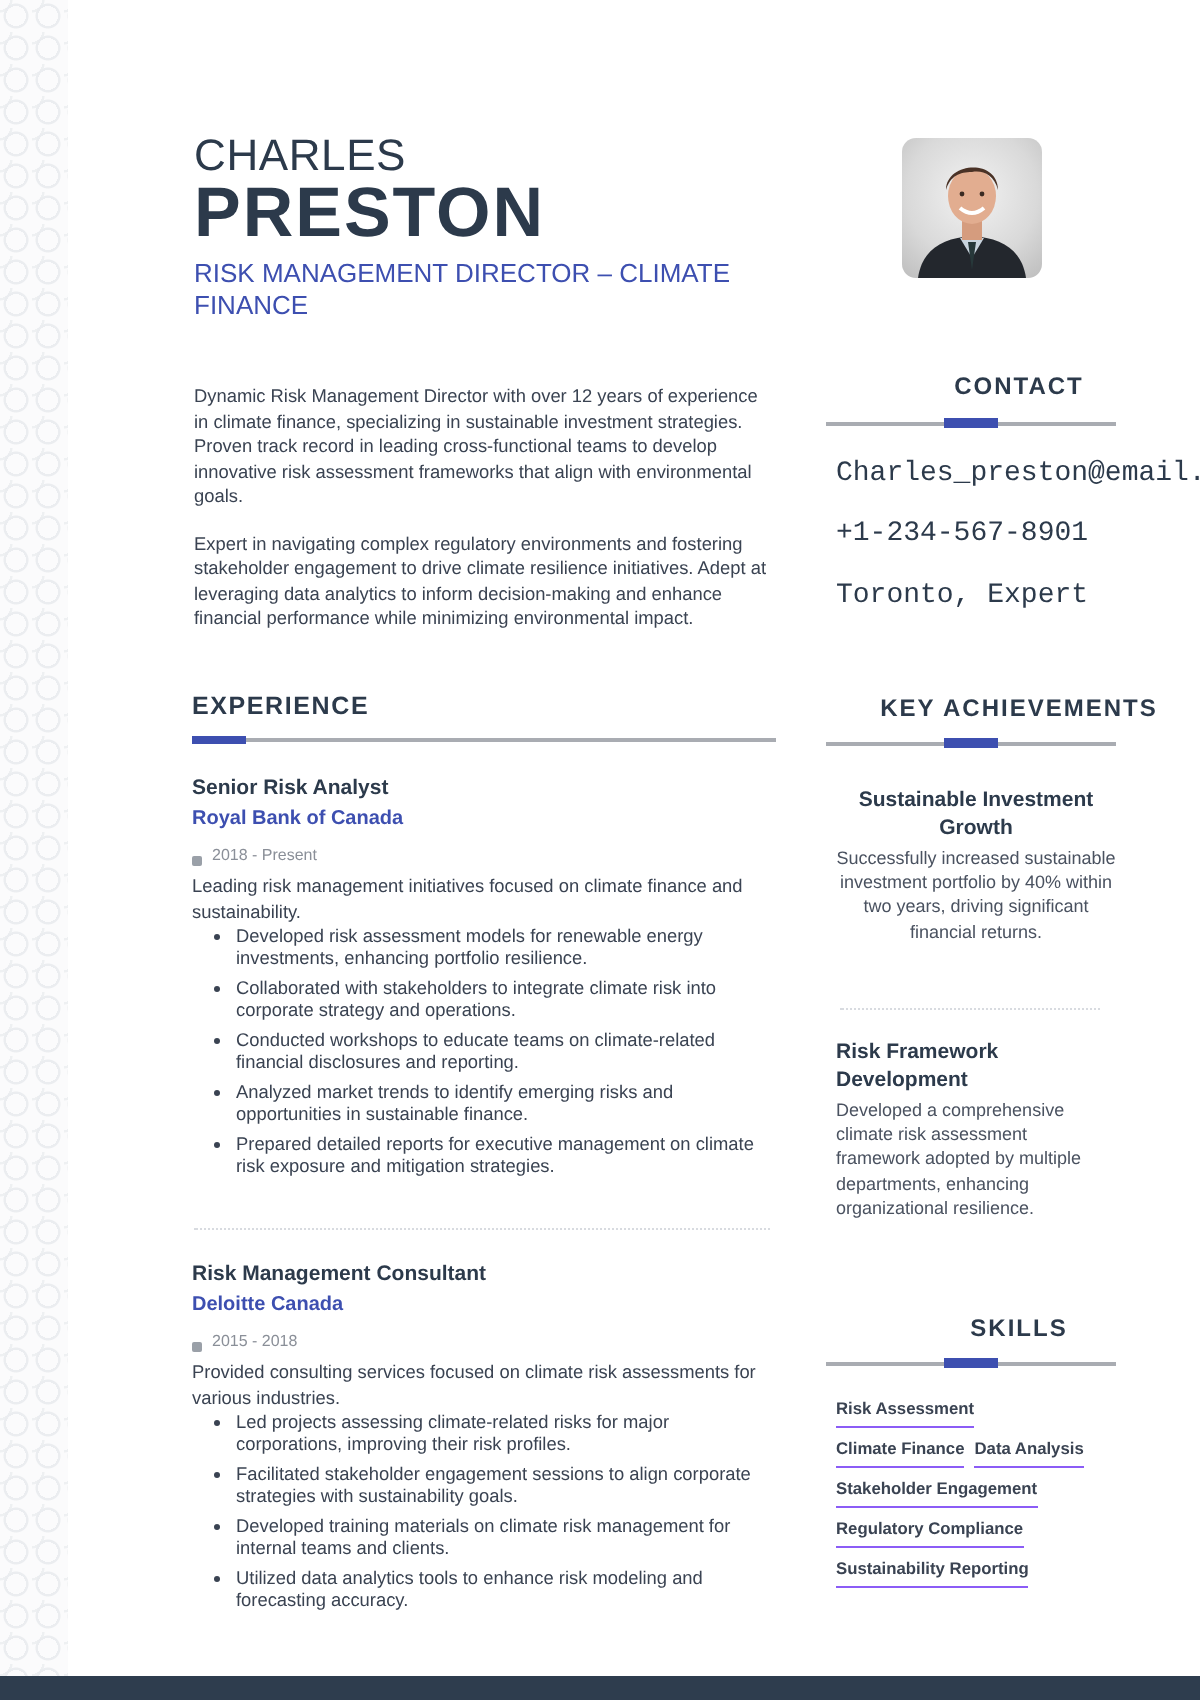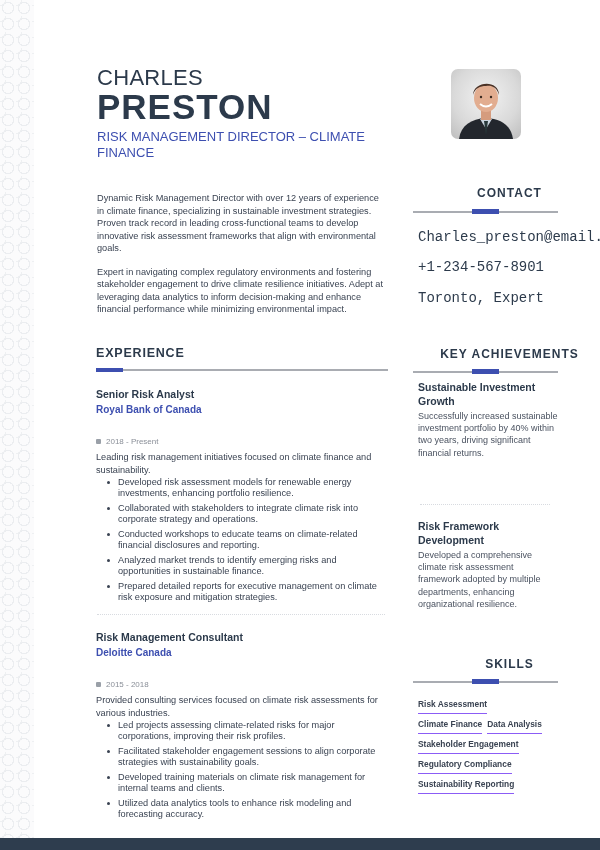--- a/index.html
+++ b/index.html
@@ -35,21 +35,21 @@
 
     .contact-item { position: absolute; left: 418px; font-size: 14px; color: #2c3a4b; font-family: Liberation Mono, monospace; }
 
     .exp-head { position: absolute; left: 96px; top: 346px; font-size: 12.5px; font-weight: bold; letter-spacing: 0.8px; color: #2c3a4b; }
     .exp-rule { position: absolute; left: 96px; top: 369px; width: 292px; height: 2px; background: #a9acb2; }
     .exp-rule .accent { position: absolute; left: 0; top: -1px; width: 27px; height: 4px; background: #3d4fb0; }
 
     .job { position: absolute; left: 96px; width: 292px; }
     .job-role { font-size: 10.5px; font-weight: bold; color: #2c3a4b; line-height: 14px; }
     .job-company { font-size: 10px; font-weight: bold; color: #3d4fb0; line-height: 14px; margin-top: 2px; }
-    .job-dates { font-size: 8px; color: #8a8f98; margin-top: 19px; line-height: 11px; display: flex; align-items: center; }
+    .job-dates { font-size: 8px; color: #8a8f98; margin-top: 5px; line-height: 11px; display: flex; align-items: flex-end; }
     .cal-icon { display: inline-block; width: 5px; height: 5px; background: #9aa0a8; margin-right: 5px; border-radius: 1px; }
     .job-desc { font-size: 9.2px; color: #3a4352; line-height: 12.5px; margin-top: 4px; }
     .job-bullets { list-style: none; margin-top: 1px; padding-left: 22px; }
     .job-bullets li { position: relative; font-size: 9.2px; color: #3a4352; line-height: 11px; margin-bottom: 4px; }
     .job-bullets li::before { content: ""; position: absolute; left: -11px; top: 4px; width: 3px; height: 3px; background: #3a4352; border-radius: 50%; }
 
     .dotted-divider { position: absolute; height: 0; border-top: 1px dotted #d8dbe0; }
 
     .ach { position: absolute; left: 418px; width: 140px; }
     .ach-title { font-size: 10.5px; font-weight: bold; color: #2c3a4b; line-height: 14px; }
@@ -135,21 +135,21 @@
     <li>Developed training materials on climate risk management for internal teams and clients.</li>
     <li>Utilized data analytics tools to enhance risk modeling and forecasting accuracy.</li>
   </ul>
 </div>
 
 <div class="side-head" style="top:347px;">KEY ACHIEVEMENTS</div>
 <div class="side-rule" style="top:371px;">
     <span class="accent"></span>
   </div>
 
-<div class="ach" style="top:380px;">
+<div class="ach" style="top:393px;text-align:center;">
   <div class="ach-title">Sustainable Investment Growth</div>
   <div class="ach-desc">Successfully increased sustainable investment portfolio by 40% within two years, driving significant financial returns.</div>
 </div>
 
 <div class="dotted-divider" style="left:420px; top:504px; width:130px;"></div>
 
 <div class="ach" style="top:519px;">
   <div class="ach-title">Risk Framework Development</div>
   <div class="ach-desc">Developed a comprehensive climate risk assessment framework adopted by multiple departments, enhancing organizational resilience.</div>
 </div>

